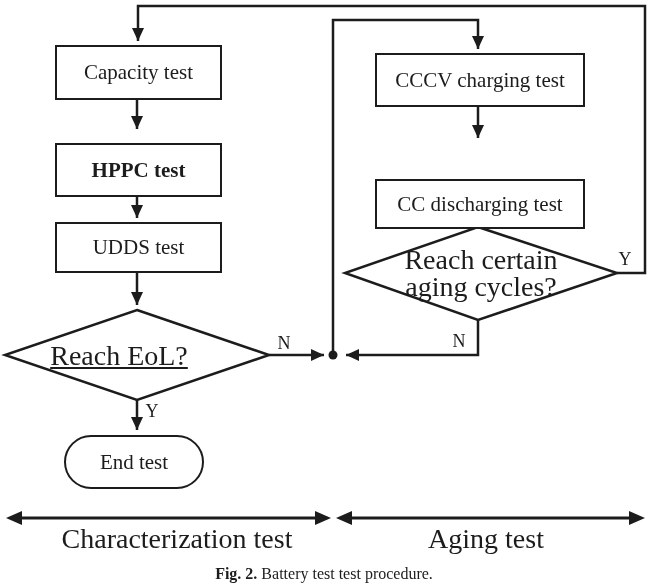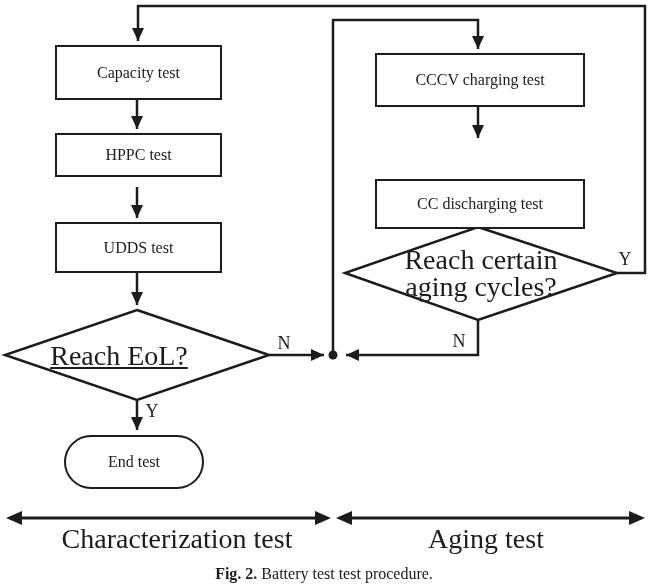--- a/index.html
+++ b/index.html
@@ -22,21 +22,21 @@
     top: 0;
   }
   .node {
     position: absolute;
     box-sizing: border-box;
     border: 2.5px solid #1c1c1c;
     background: #ffffff;
     display: flex;
     align-items: center;
     justify-content: center;
-    font-size: 16px;
+    font-size: 21px;
     line-height: 1;
     white-space: nowrap;
   }
   .node.stadium {
     border-radius: 29px;
   }
   .lbl {
     position: absolute;
     transform: translate(-50%, -50%);
     font-size: 28px;
@@ -108,21 +108,21 @@
 
     <line x1="350" y1="518" x2="631" y2="518" stroke="#1c1c1c" stroke-width="3"></line>
     <polygon points="336,518 352,511 352,525" fill="#1c1c1c"></polygon>
     <polygon points="645,518 629,511 629,525" fill="#1c1c1c"></polygon>
   </svg>
 
   <div class="node" style="left:55px; top:45px; width:167px; height:55px;">
     <span>Capacity test</span>
   </div>
 
-  <div class="node" style="left:55px; top:133px; width:167px; height:44px;">
+  <div class="node" style="left:55px; top:143px; width:167px; height:54px;font-weight:bold;">
     <span>HPPC test</span>
   </div>
 
   <div class="node" style="left:375px; top:53px; width:210px; height:54px;">
     <span>CCCV charging test</span>
   </div>
 
   <div class="node" style="left:55px; top:222px; width:167px; height:51px;">
     <span>UDDS test</span>
   </div>

